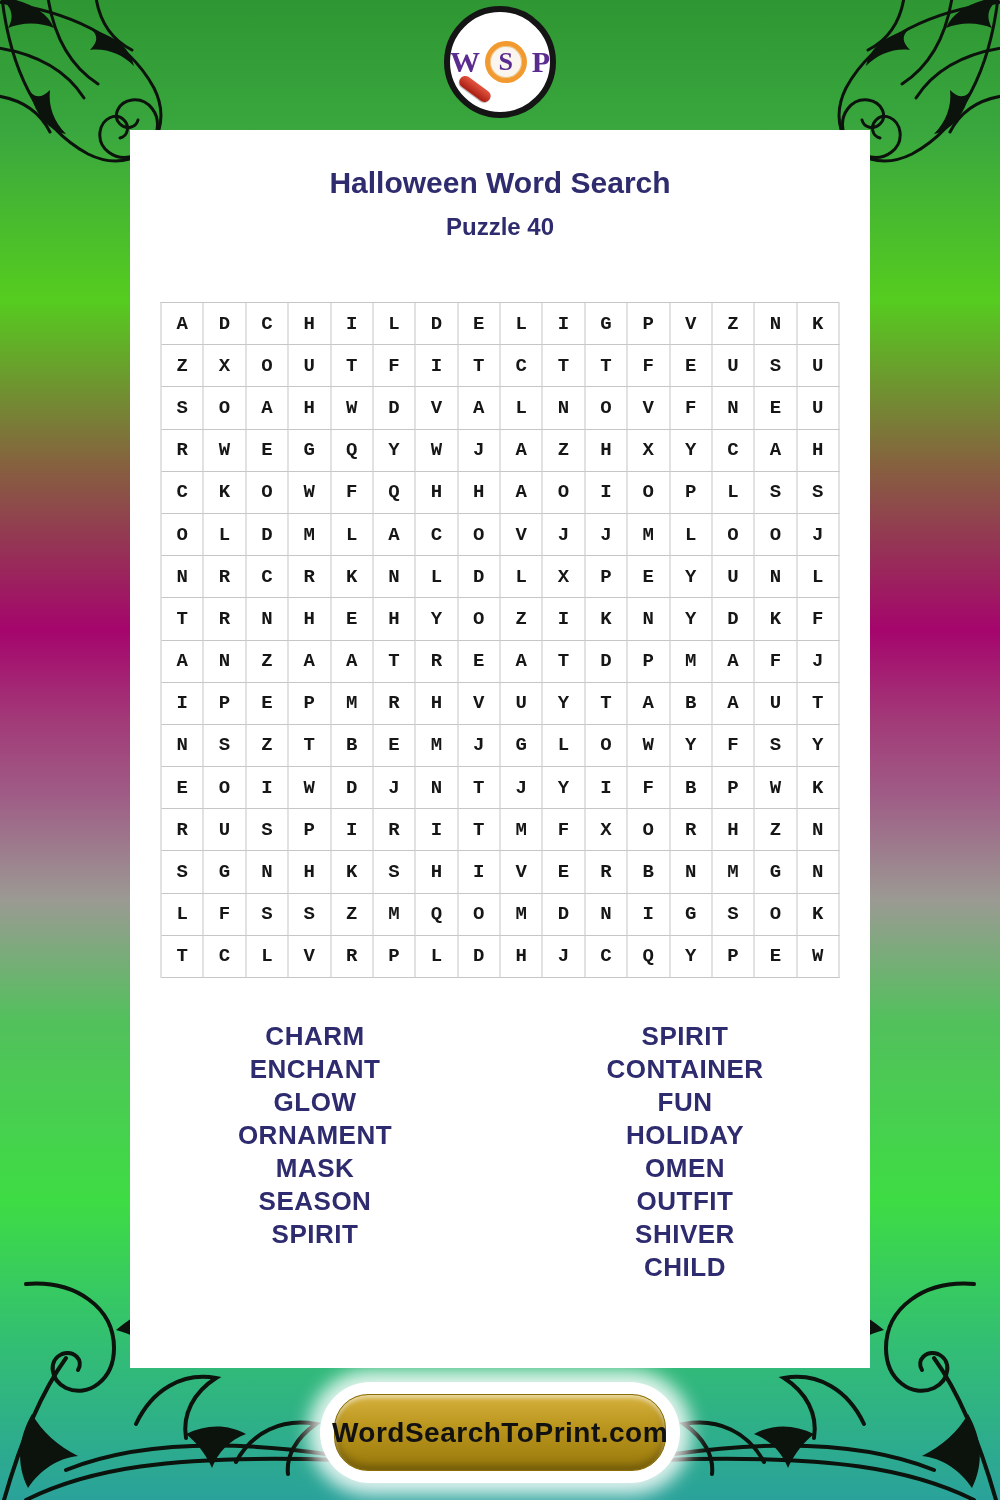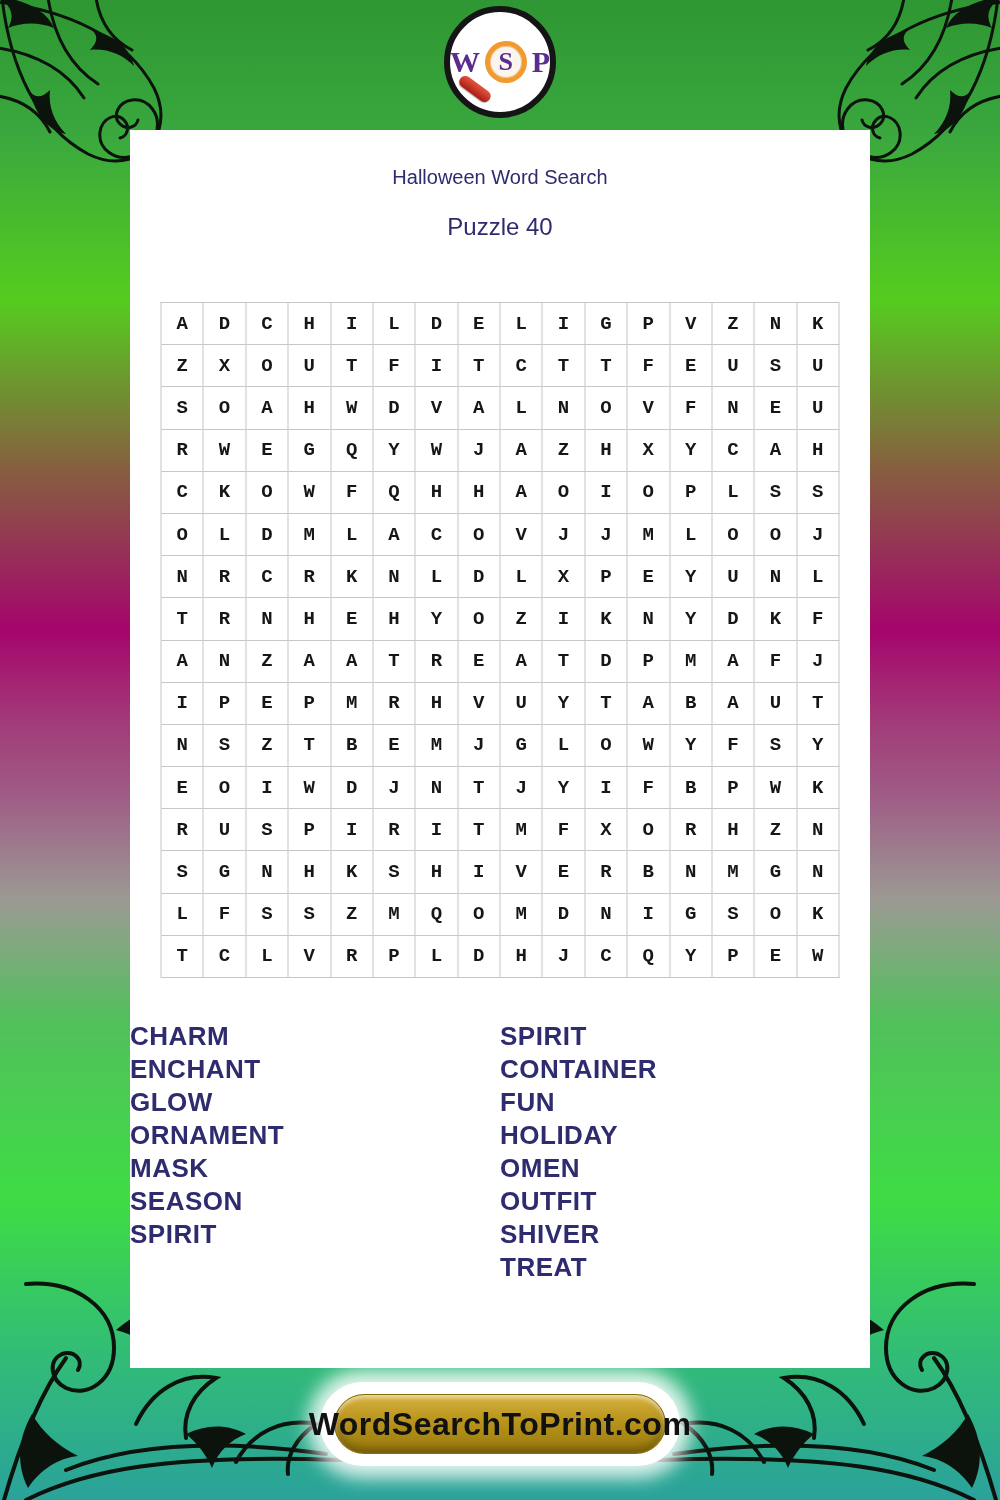--- a/index.html
+++ b/index.html
@@ -40,60 +40,60 @@
     background:linear-gradient(180deg,#e5543f,#a81d12); border-radius:7px;
     transform:rotate(36deg); box-shadow:0 1px 1px rgba(0,0,0,.35);
   }
   
   .card {
     position:absolute; left:130px; top:130px; width:740px; height:1238px;
     background:#ffffff; z-index:2;
   }
   .title {
     position:absolute; top:36px; width:100%; text-align:center;
-    font-size:20px; font-weight:normal; color:#2e2b6e;
+    font-size:30px; font-weight:bold; color:#2e2b6e;
   }
   .subtitle {
     position:absolute; top:83px; width:100%; text-align:center;
-    font-size:24px; font-weight:normal; color:#2e2b6e;
+    font-size:24px; font-weight:bold; color:#2e2b6e;
   }
   
   .grid {
     position:absolute; top:172px; left:50%; transform:translateX(-50%);
     width:679px; display:grid; grid-template-columns:repeat(16,1fr);
     grid-auto-rows:42.2px;
     border-top:1px solid #c6c6c6; border-left:1px solid #c6c6c6;
     background:#fff;
   }
   .cell {
     border-right:1px solid #c6c6c6; border-bottom:1px solid #c6c6c6;
     display:flex; align-items:center; justify-content:center;
     font-family:"Liberation Mono", monospace; font-weight:bold;
     font-size:19px; color:#161616;
   }
   
   .words { position:absolute; top:890px; left:0; width:100%; display:flex; }
-  .wcol { flex:1; }
+  .wcol { flex:1; text-align:center; }
   .word {
     font-size:26px; font-weight:bold; color:#2e2b6e; line-height:33px;
     letter-spacing:.5px;
   }
   
   .halo {
     position:absolute; top:1382px; left:50%; transform:translateX(-50%);
     background:#ffffff; border-radius:60px; padding:12px 14px;
     box-shadow:0 0 18px 12px rgba(255,255,255,.85); z-index:4;
   }
   .site-btn {
     display:flex; align-items:center; justify-content:center;
-    width:332px; height:60px; border-radius:34px;
+    width:332px; height:77px; border-radius:34px;
     background:linear-gradient(180deg,#d6b23e 0%, #b8941c 45%, #9a7a0c 100%);
     border:1px solid #8a6d05;
     box-shadow:inset 0 3px 4px rgba(255,255,255,.55), inset 0 -5px 8px rgba(0,0,0,.28);
-    font-size:32px; font-weight:bold; color:#111111; text-decoration:none;
+    font-size:28px; font-weight:bold; color:#111111; text-decoration:none;
     letter-spacing:.5px; cursor:pointer;
   }
 </style>
 </head>
 <body>
 
 <div class="page">
 
   <svg class="fl tl" viewBox="0 0 200 210" xmlns="http://www.w3.org/2000/svg">
     <g stroke="#0c120c" stroke-width="3" fill="none" stroke-linecap="round">
@@ -439,21 +439,21 @@
           <div class="word">SPIRIT</div>
         </div>
       <div class="wcol">
           <div class="word">SPIRIT</div>
           <div class="word">CONTAINER</div>
           <div class="word">FUN</div>
           <div class="word">HOLIDAY</div>
           <div class="word">OMEN</div>
           <div class="word">OUTFIT</div>
           <div class="word">SHIVER</div>
-          <div class="word">TREAT</div>
+          <div class="word">CHILD</div>
         </div>
     </div>
   </div>
 
   <div class="halo">
     <a class="site-btn">WordSearchToPrint.com</a>
   </div>
 
 </div>
 

